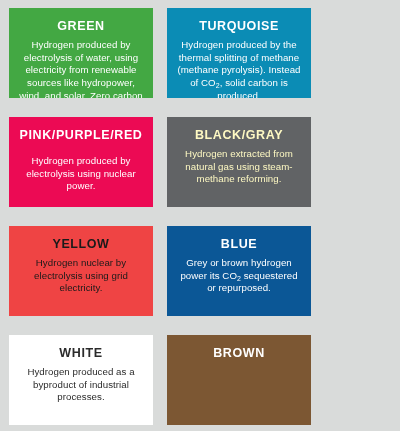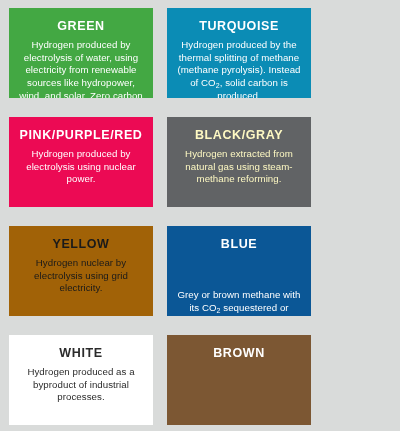--- a/index.html
+++ b/index.html
@@ -49,24 +49,24 @@
   }
   .card-desc sub {
     font-size: 7px;
     vertical-align: baseline;
     position: relative;
     top: 2px;
   }
   
   .card-green    { background: #43a843; color: #ffffff; }
   .card-turquoise{ background: #0b8cb5; color: #ffffff; }
-  .card-pink     { background: #ec0a54; color: #ffffff; }
+  .card-pink     { background: #ec0a54; color: #ffffff; gap: 7px; }
   .card-gray     { background: #616365; color: #ffffff; }
   .card-yellow   { background: #fced00; color: #1a1a1a; }
-  .card-blue     { background: #0b5796; color: #ffffff; gap: 32px; }
+  .card-blue     { background: #0b5796; color: #ffffff; }
   .card-white    { background: #ffffff; color: #2b2b2b; }
   .card-brown    { background: #7c5733; color: #ffffff; }
 </style>
 </head>
 <body style="background: rgb(217, 219, 218);">
 
 <div id="hydrogen-color-grid">
 
   <div class="color-card card-green" style="background: rgb(67, 168, 67); color: rgb(255, 255, 255);">
     <div class="card-title">GREEN</div>
@@ -81,28 +81,28 @@
   <div class="color-card card-pink" style="background: rgb(236, 10, 84); color: rgb(255, 255, 255);">
     <div class="card-title">PINK/PURPLE/RED</div>
     <div class="card-desc">Hydrogen produced by electrolysis using nuclear power.</div>
   </div>
 
   <div class="color-card card-gray" style="background: rgb(97, 99, 101); color: #fef9c3;">
     <div class="card-title">BLACK/GRAY</div>
     <div class="card-desc">Hydrogen extracted from natural gas using steam-methane reforming.</div>
   </div>
 
-  <div class="color-card card-yellow" style="background: #a16207; color: rgb(26, 26, 26);">
+  <div class="color-card card-yellow" style="background: #ef4444; color: rgb(26, 26, 26);">
     <div class="card-title">YELLOW</div>
     <div class="card-desc">Hydrogen nuclear by electrolysis using grid electricity.</div>
   </div>
 
   <div class="color-card card-blue" style="background: rgb(11, 87, 150); color: rgb(255, 255, 255);">
     <div class="card-title">BLUE</div>
-    <div class="card-desc"><span>Grey or brown methane with its CO</span><sub>2</sub><span> sequestered or repurposed.</span></div>
+    <div class="card-desc"><span>Grey or brown hydrogen power its CO</span><sub>2</sub><span> sequestered or repurposed.</span></div>
   </div>
 
   <div class="color-card card-white" style="background: rgb(255, 255, 255); color: rgb(43, 43, 43);">
     <div class="card-title">WHITE</div>
     <div class="card-desc">Hydrogen produced as a byproduct of industrial processes.</div>
   </div>
 
   <div class="color-card card-brown" style="background: rgb(124, 87, 51); color: rgb(255, 255, 255); gap: 12px;">
     <div class="card-title">BROWN</div>
   </div>

